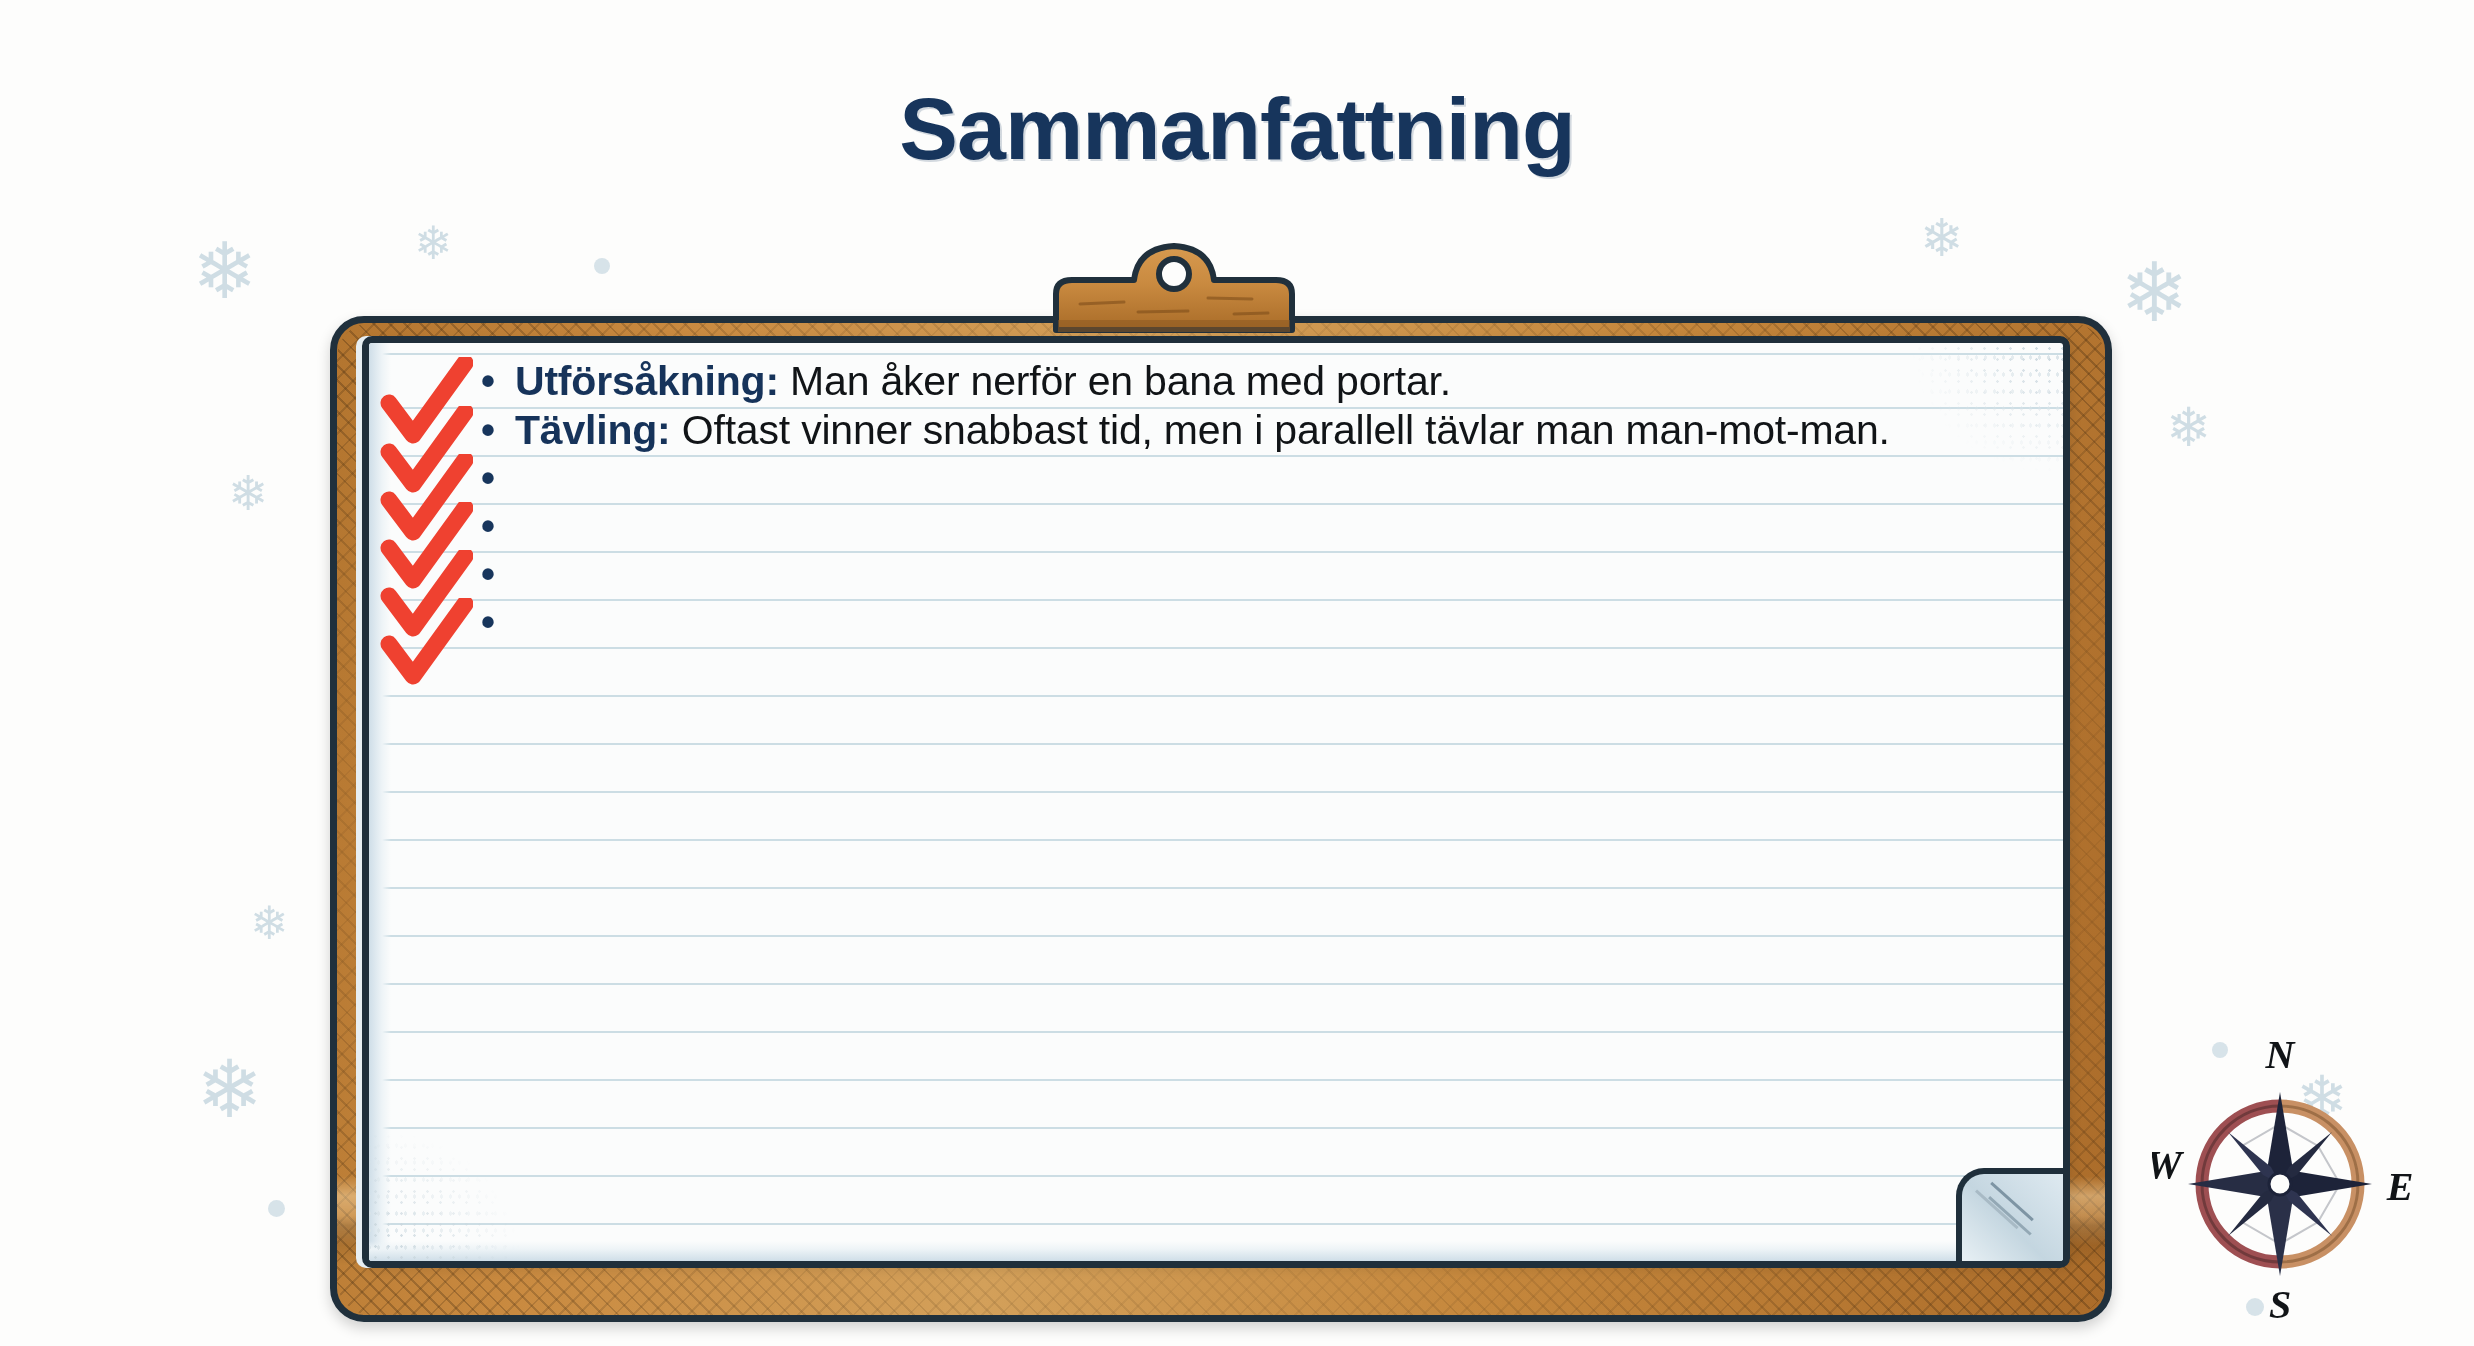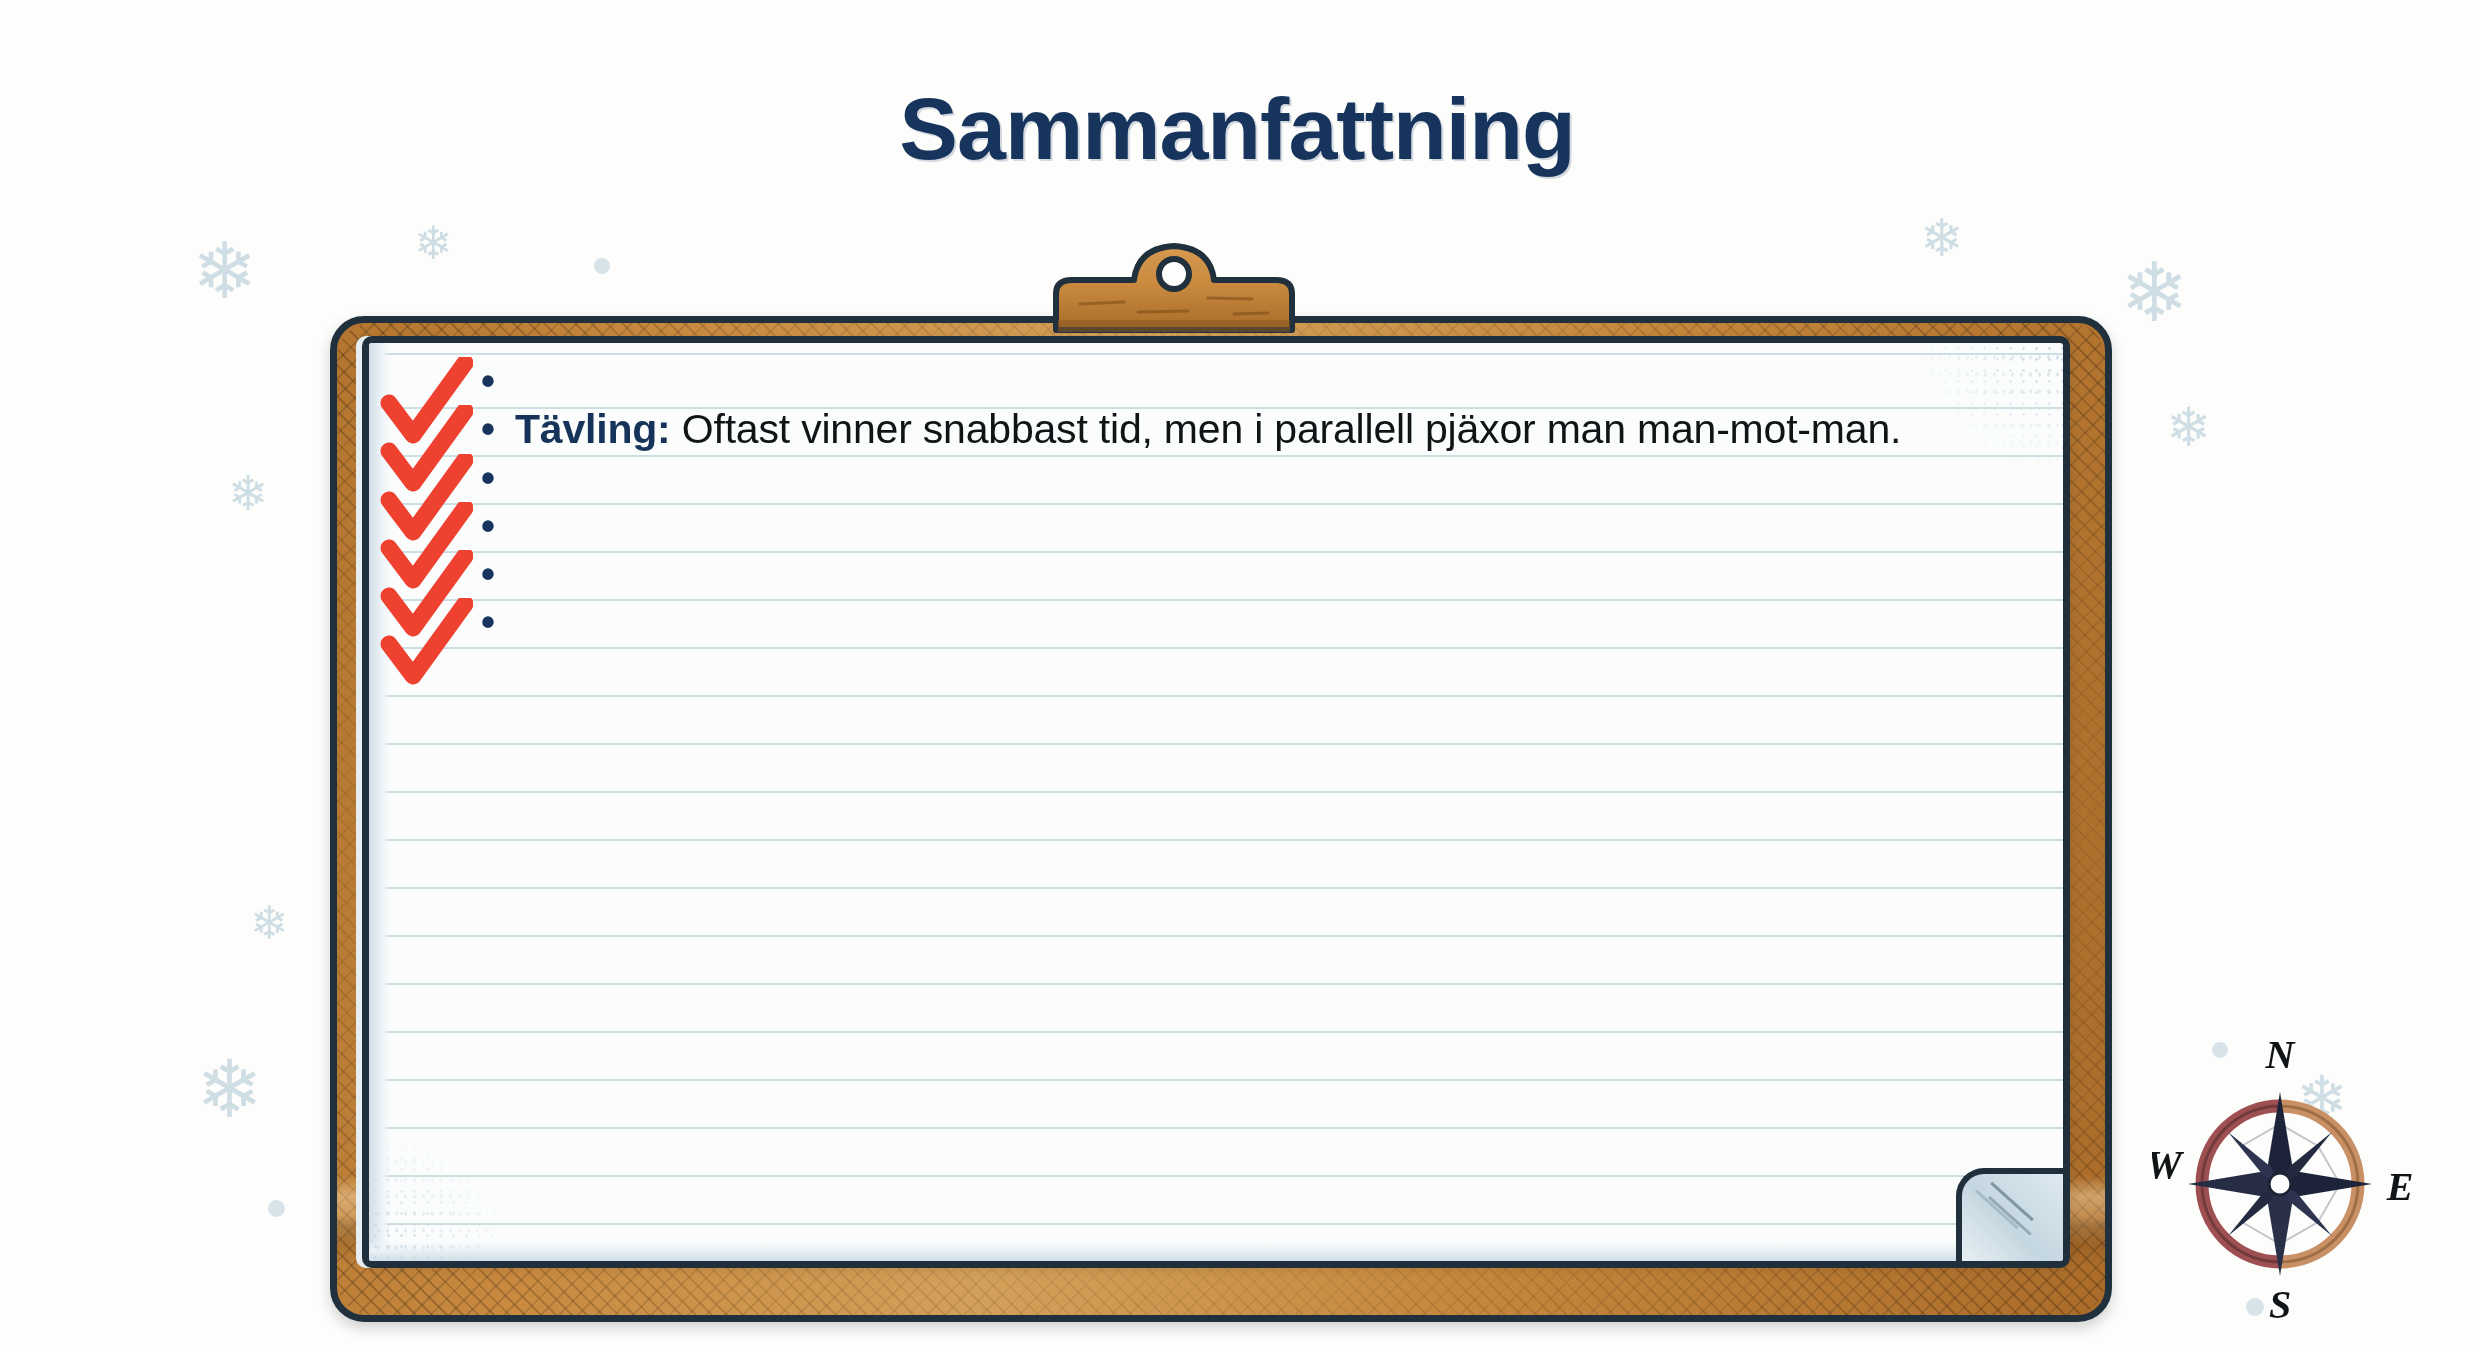--- a/index.html
+++ b/index.html
@@ -246,27 +246,28 @@
     <div class="paper-edge-b"></div>
     <div class="speckle tr"></div>
     <div class="speckle bl"></div>
 
     <div class="content" id="list-content">
         <div class="bullet-row">
           <span class="check"><svg viewBox="0 0 96 96" width="96" height="96" aria-hidden="true">
               <path d="M12 46 L36 78 L88 6" fill="none" stroke="#ef4130" stroke-width="17" stroke-linecap="round" stroke-linejoin="round"></path>
             </svg></span>
           <span class="bullet-dot">•</span>
-        </div>
-        <div class="bullet-row">
-          <span class="check"><svg viewBox="0 0 96 96" width="96" height="96" aria-hidden="true">
-              <path d="M12 46 L36 78 L88 6" fill="none" stroke="#ef4130" stroke-width="17" stroke-linecap="round" stroke-linejoin="round"></path>
-            </svg></span>
-          <span class="bullet-dot">•</span>
-          <span class="bullet-text"><b>Tävling:</b><span> Oftast vinner snabbast tid, men i parallell pjäxor man man-mot-man.</span></span>
+          <span class="bullet-text"><b>Utförsåkning:</b><span> Man åker nerför en bana med portar.</span></span>
+        </div>
+        <div class="bullet-row">
+          <span class="check"><svg viewBox="0 0 96 96" width="96" height="96" aria-hidden="true">
+              <path d="M12 46 L36 78 L88 6" fill="none" stroke="#ef4130" stroke-width="17" stroke-linecap="round" stroke-linejoin="round"></path>
+            </svg></span>
+          <span class="bullet-dot">•</span>
+          <span class="bullet-text"><b>Tävling:</b><span> Oftast vinner snabbast tid, men i parallell tävlar man man-mot-man.</span></span>
         </div>
         <div class="bullet-row">
           <span class="check"><svg viewBox="0 0 96 96" width="96" height="96" aria-hidden="true">
               <path d="M12 46 L36 78 L88 6" fill="none" stroke="#ef4130" stroke-width="17" stroke-linecap="round" stroke-linejoin="round"></path>
             </svg></span>
           <span class="bullet-dot">•</span>
         </div>
         <div class="bullet-row">
           <span class="check"><svg viewBox="0 0 96 96" width="96" height="96" aria-hidden="true">
               <path d="M12 46 L36 78 L88 6" fill="none" stroke="#ef4130" stroke-width="17" stroke-linecap="round" stroke-linejoin="round"></path>

